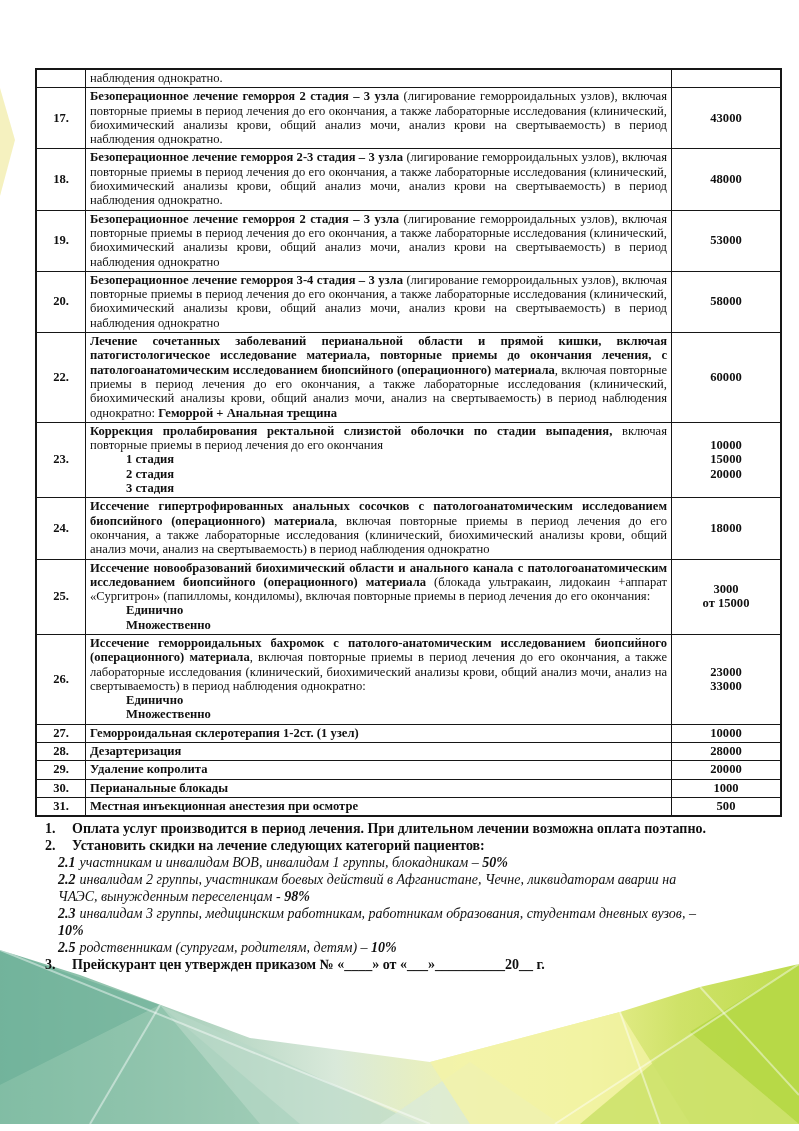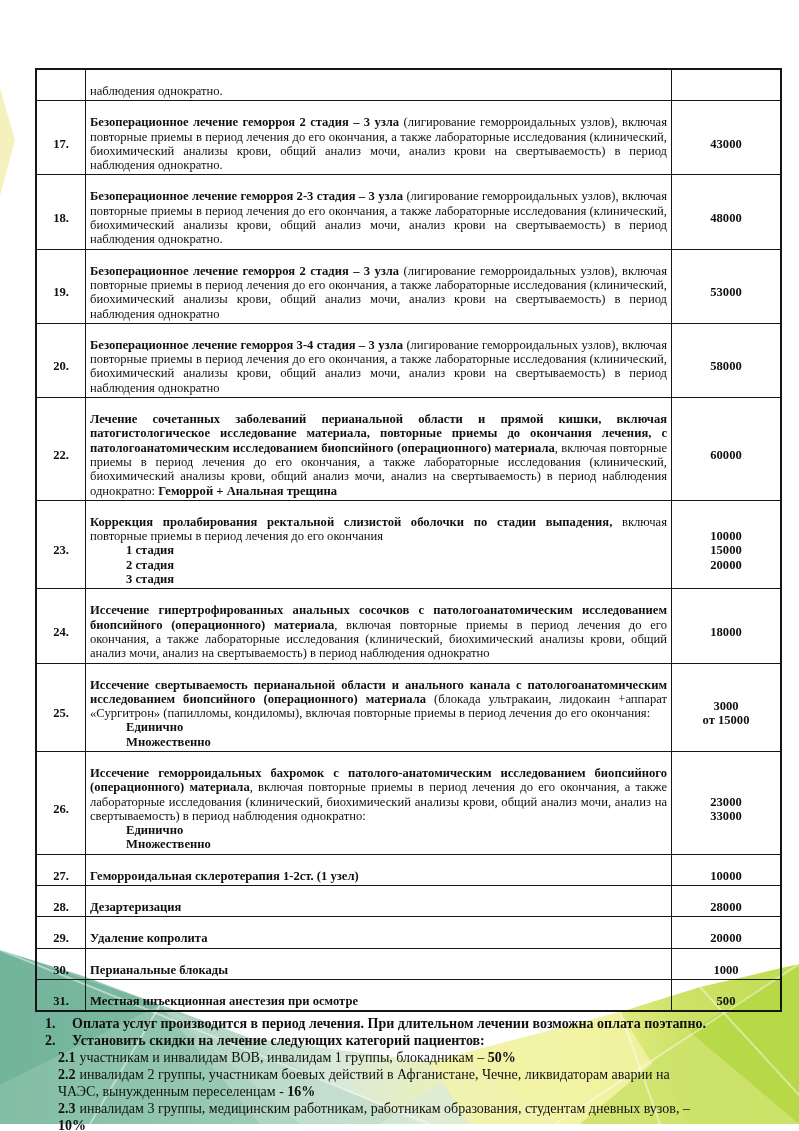--- a/index.html
+++ b/index.html
@@ -5,34 +5,34 @@
   html,body{margin:0;padding:0;background:#e8e8e8;}
   .page{
     position:relative;width:799px;height:1131px;background:#ffffff;
     font-family:"Liberation Serif", serif;color:#101010;overflow:hidden;
     margin:0 auto;
   }
   .bg-deco{position:absolute;left:0;top:0;width:799px;height:1131px;z-index:0;}
   .content{position:absolute;left:35px;top:68px;width:733px;z-index:1;}
 
   table.price-table{border-collapse:collapse;width:733px;border:2px solid #161616;table-layout:fixed;}
-  table.price-table td{border:1.5px solid #161616;padding:14px 4px 2px 4px;font-size:12.6px;line-height:14.3px;vertical-align:middle;}
+  table.price-table td{border:1.5px solid #161616;padding:1px 4px 2px 4px;font-size:12.6px;line-height:14.3px;vertical-align:middle;}
   td.num{width:40px;text-align:center;font-weight:bold;font-size:13.5px;}
   td.desc{width:577px;text-align:justify;}
   td.price{width:100px;text-align:center;font-weight:bold;font-size:13px;}
   td.vbottom{vertical-align:bottom;}
   .b{font-weight:bold;}
   .sub{padding-left:36px;text-align:left;font-weight:bold;}
   .price-line{line-height:14.3px;}
 
   .notes{margin-top:3px;font-size:14px;line-height:17px;width:733px;}
   .note-item{display:flex;}
   .note-num{flex:0 0 27px;margin-left:10px;font-weight:bold;}
   .note-text{font-weight:bold;flex:1;}
-  .subnote{margin-left:23px;text-align:justify;}
+  .subnote{margin-left:23px;text-align:justify;font-style:italic;}
   .dnum{font-weight:bold;margin-right:4px;}
   .pct{font-weight:bold;}
 
   .footer{font-size:14px;line-height:17px;font-weight:bold;}
   .gen-dir{margin-left:10px;}
   .footer-row{display:flex;justify-content:space-between;padding-left:10px;padding-right:150px;}
 </style>
 </head>
 <body>
 
@@ -131,21 +131,21 @@
 
         <tr>
           <td class="num">24.</td>
           <td class="desc"><span class="b">Иссечение гипертрофированных анальных сосочков с патологоанатомическим исследованием биопсийного (операционного) материала</span><span>, включая повторные приемы в период лечения до его окончания, а также лабораторные исследования (клинический, биохимический анализы крови, общий анализ мочи, анализ на свертываемость) в период наблюдения однократно</span></td>
           <td class="price">18000</td>
         </tr>
 
         <tr>
           <td class="num">25.</td>
           <td class="desc">
-            <span class="b">Иссечение свертываемость перианальной области и анального канала с патологоанатомическим исследованием биопсийного (операционного) материала </span><span>(блокада ультракаин, лидокаин +аппарат «Сургитрон» (папилломы, кондиломы), включая повторные приемы в период лечения до его окончания:</span>
+            <span class="b">Иссечение новообразований биохимический области и анального канала с патологоанатомическим исследованием биопсийного (операционного) материала </span><span>(блокада ультракаин, лидокаин +аппарат «Сургитрон» (папилломы, кондиломы), включая повторные приемы в период лечения до его окончания:</span>
             <div class="sub">Единично</div>
             <div class="sub">Множественно</div>
           </td>
           <td class="price vbottom">
             <div class="price-line">3000</div>
             <div class="price-line">от 15000</div>
           </td>
         </tr>
 
         <tr>
@@ -197,21 +197,21 @@
       <div class="note-item">
         <span class="note-num">2.</span>
         <span class="note-text">Установить скидки на лечение следующих категорий пациентов:</span>
       </div>
 
       <div class="subnote">
         <span class="dnum">2.1</span><span>участникам и инвалидам ВОВ, инвалидам 1 группы, блокадникам – </span><span class="pct">50%</span>
       </div>
       <div class="subnote">
         <span class="dnum">2.2</span><span>инвалидам 2 группы, участникам боевых действий в Афганистане, Чечне, ликвидаторам аварии на</span><br>
-        <span>ЧАЭС, вынужденным переселенцам - </span><span class="pct">16%</span>
+        <span>ЧАЭС, вынужденным переселенцам - </span><span class="pct">98%</span>
       </div>
       <div class="subnote">
         <span class="dnum">2.3</span><span>инвалидам 3 группы, медицинским работникам, работникам образования, студентам дневных вузов, –</span><br>
         <span class="pct">10%</span>
       </div>
       <div class="subnote">
         <span class="dnum">2.5</span><span>родственникам (супругам, родителям, детям) – </span><span class="pct">10%</span>
       </div>
 
       <div class="note-item">

